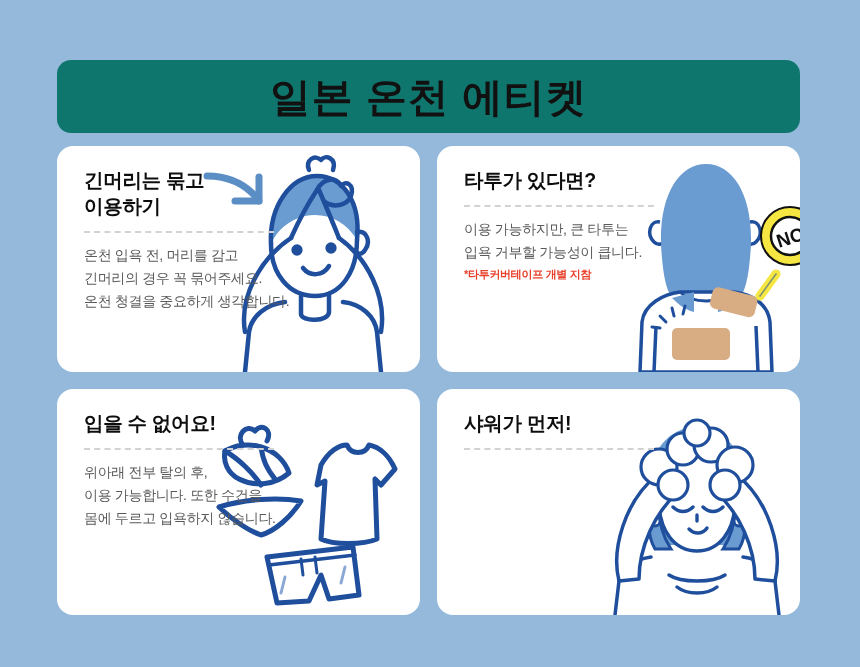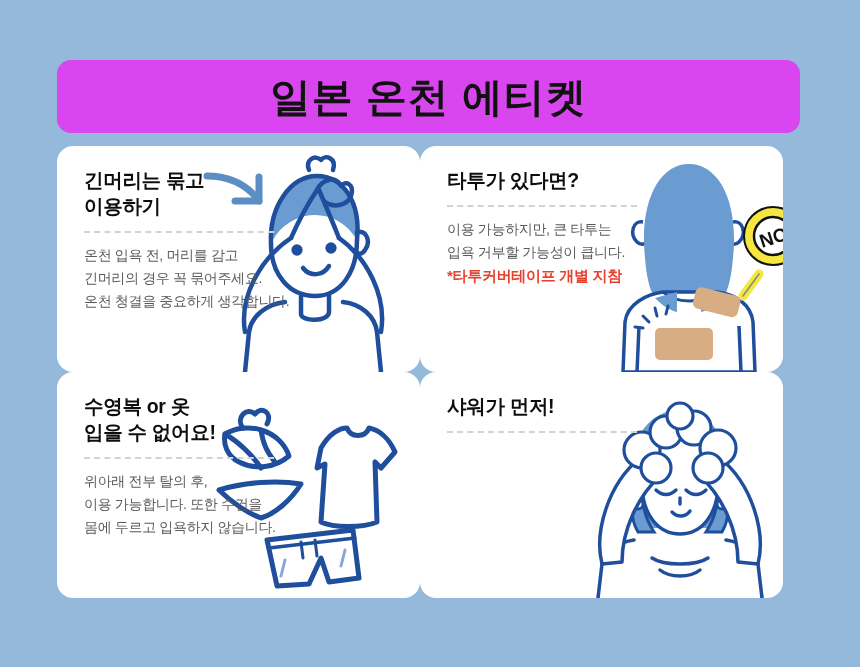--- a/index.html
+++ b/index.html
@@ -8,58 +8,58 @@
     background:#94b9db;
     font-family:"Liberation Sans", sans-serif;
     overflow:hidden;
     position:relative;
   }
   .page { position:absolute; inset:0; }
 
   
   .banner {
     position:absolute; left:57px; top:60px; width:743px; height:73px;
-    background:#d946ef; border-radius:14px;
+    background:#0f766e; border-radius:14px;
     display:flex; align-items:center; justify-content:center;
   }
   .banner-title {
     font-size:40px; font-weight:bold; color:#111;
     letter-spacing:1px; line-height:1;
     transform:scaleX(1.02);
   }
 
   
   .grid {
     position:absolute; left:57px; top:146px;
     width:743px; height:471px;
     display:grid;
     grid-template-columns:363px 363px;
     grid-template-rows:226px 226px;
-    gap:0;
+    gap:17px;
   }
   .card {
     position:relative; background:#fff; border-radius:16px; overflow:visible;
   }
   .card-clip { position:absolute; inset:0; border-radius:16px; overflow:hidden; }
   .card-text { position:absolute; left:27px; top:22px; width:215px; z-index:3; }
 
   .card-heading {
     font-size:19.5px; font-weight:bold; color:#0d0d0d;
     line-height:1.33; letter-spacing:-0.3px; white-space:nowrap;
   }
   .divider {
     margin:11px 0 11px 0; height:0;
     border-top:2px dashed #d2d2d2; width:190px;
   }
   .card-body {
     font-size:14px; color:#5a5a5a; line-height:1.66; letter-spacing:-0.35px;
     white-space:nowrap;
   }
   .footnote {
-    margin-top:3px; font-size:15px; font-weight:bold; color:#e8402a;
+    margin-top:3px; font-size:11px; font-weight:bold; color:#e8402a;
     letter-spacing:-0.3px; white-space:nowrap;
   }
 
   .art { position:absolute; right:0; top:0; bottom:0; width:190px; z-index:2; }
   .art svg { position:absolute; overflow:visible; }
   .art-wide { width:215px; }
 
   .no-badge { position:absolute; right:-22px; top:58px; z-index:4; }
 </style>
 </head>
@@ -215,21 +215,20 @@
               <path d="M96 170 L98 186" stroke-width="3"></path>
               <path d="M110 168 L112 184" stroke-width="3"></path>
               <path d="M80 188 L76 204" stroke-width="3" stroke="#8aa8d6"></path>
               <path d="M140 178 L136 194" stroke-width="3" stroke="#8aa8d6"></path>
             </g>
           </svg>
         </div>
       </div>
       <div class="card-text">
         <div class="card-heading">
-          <div>수영복 or 옷</div>
           <div>입을 수 없어요!</div>
         </div>
         <div class="divider"></div>
         <div class="card-body">
           <div>위아래 전부 탈의 후,</div>
           <div>이용 가능합니다. 또한 수건을</div>
           <div>몸에 두르고 입욕하지 않습니다.</div>
         </div>
       </div>
     </div>

